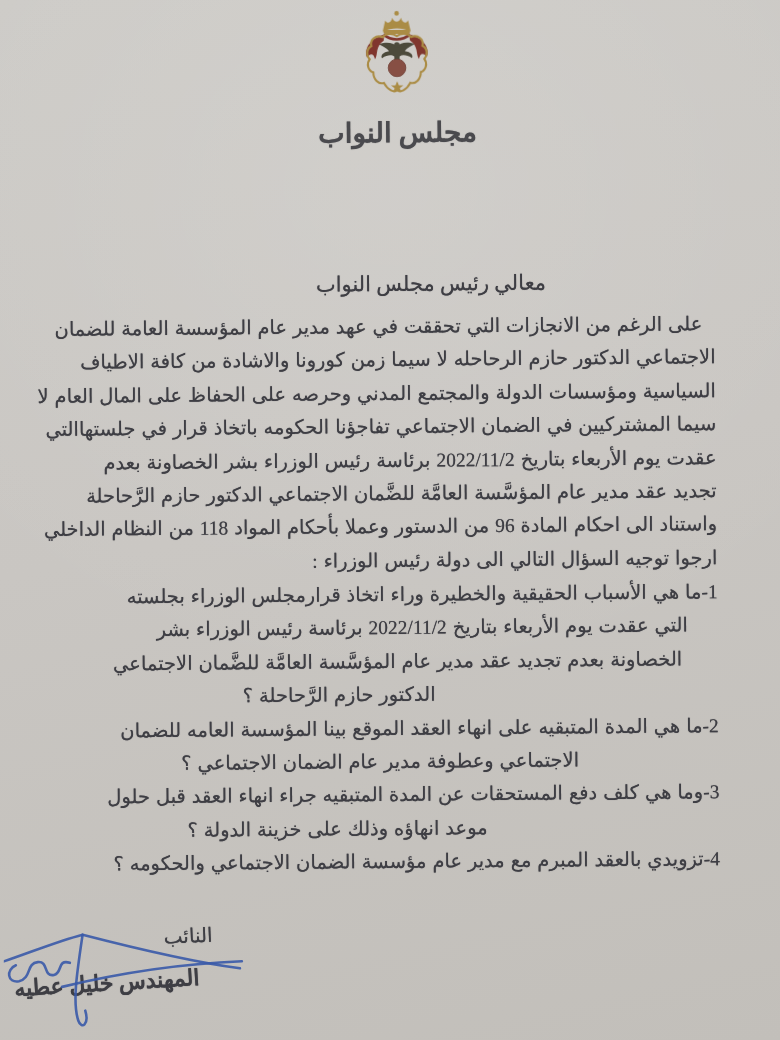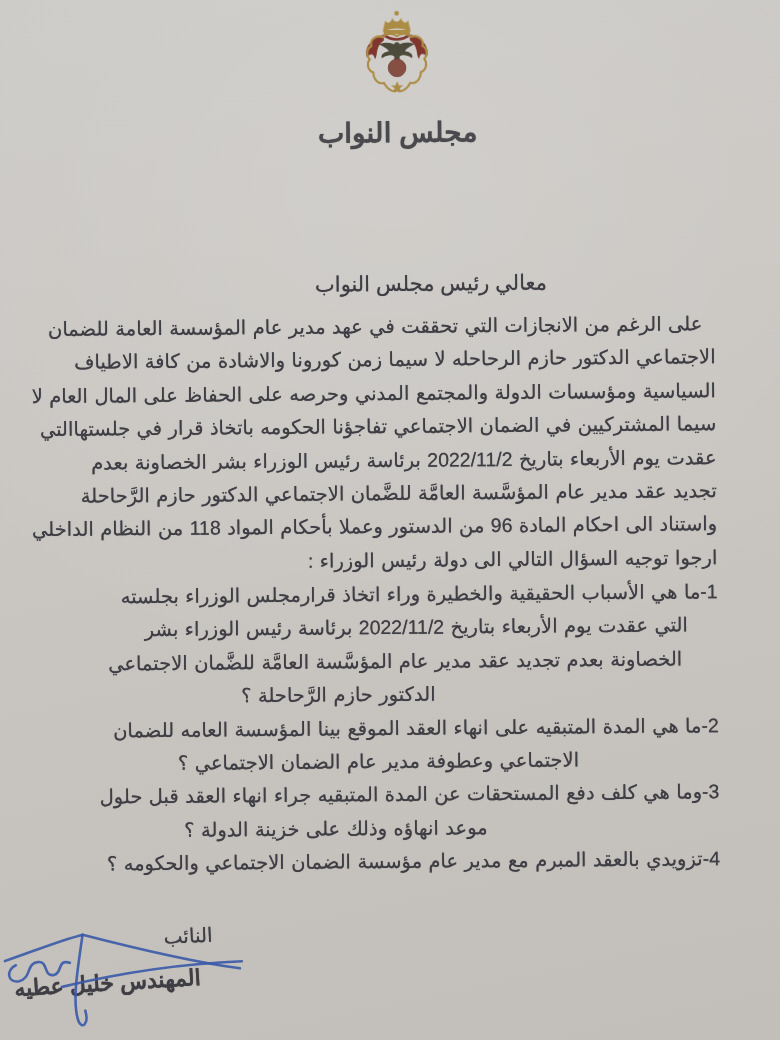--- a/index.html
+++ b/index.html
@@ -1,21 +1,21 @@
 <!DOCTYPE html>
 <html lang="ar" style="--ink: #3a5aa8; --gold: #a9893e; --red: #7c2e26; --eagle: #454334; --globe: #84493d; --paper: #c9c6c2; --text: #3e3e44;"><head>
 <meta charset="utf-8">
 <style>
   html,body{margin:0;padding:0;background:#8a8a8a;}
   .paper{
     position:relative;
     width:780px;height:1040px;
     margin:0 auto;
     overflow:hidden;
-    font-family:Liberation Sans, sans-serif;
+    font-family:Liberation Serif, serif;
     color:var(--text,#3e3e44);
     background:
       radial-gradient(120% 80% at 50% 18%, rgba(255,255,255,0.10), rgba(0,0,0,0) 62%),
       linear-gradient(168deg,#cdcbc7 0%,#c9c6c2 48%,#c2bfba 100%);
   }
   .tilt{position:absolute;inset:0;transform:rotate(-0.5deg);}
   
   .masthead{position:absolute;top:8px;left:0;right:0;text-align:center;padding-left:22px;}
   .emblem{display:inline-block;filter:blur(0.4px);opacity:.95;}
   .calligraphy{

